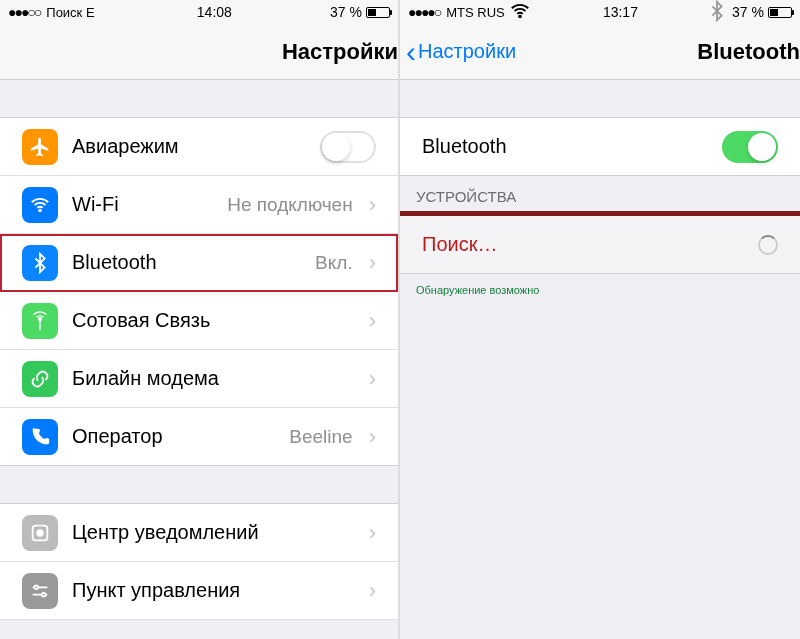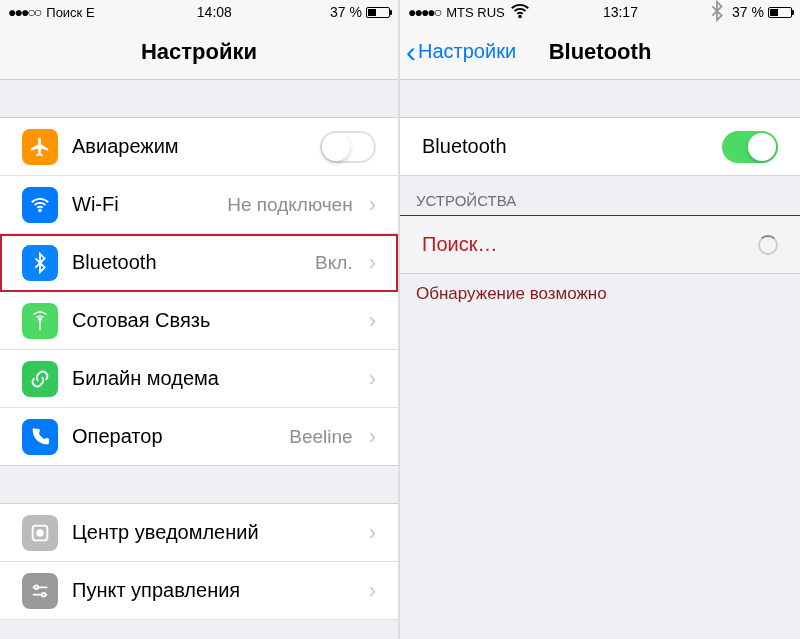--- a/index.html
+++ b/index.html
@@ -9,21 +9,21 @@
 .phone.right{width:400px}
 .status{height:24px;background:#f7f7f7;display:flex;align-items:center;padding:0 8px;font-size:14px;color:#000}
 .status .spacer{flex:1}
 .status .sig{letter-spacing:-2px;margin-right:6px}
 .status .car{font-size:13px;margin-right:4px}
 .status .bt-ic{color:#999;margin-right:4px}
 .batt{display:inline-flex;align-items:center;gap:3px;margin-left:4px}
 .batt-body{width:24px;height:11px;border:1px solid #000;border-radius:2px;position:relative}
 .batt-body::after{content:"";position:absolute;right:-3px;top:2px;width:2px;height:5px;background:#000;border-radius:0 1px 1px 0}
 .batt-fill{position:absolute;left:1px;top:1px;bottom:1px;width:38%;background:#000}
-.nav{height:56px;background:#f7f7f7;border-bottom:1px solid #d0d0d0;display:flex;align-items:center;justify-content:center;position:relative}
+.nav{height:56px;background:#f7f7f7;border-bottom:1px solid #d0d0d0;display:flex;align-items:center;justify-content:flex-end;position:relative}
 .nav-title{font-size:22px;font-weight:600;color:#000}
 .nav-back{position:absolute;left:6px;display:flex;align-items:center;color:#007aff;font-size:20px;cursor:pointer}
 .nav-back .chv{font-size:30px;font-weight:300;margin-right:2px;line-height:1}
 .gap{height:38px;background:#efeff4;border-bottom:1px solid #d0d0d0}
 .row{height:58px;background:#fff;border-bottom:1px solid #e0e0e0;display:flex;align-items:center;padding:0 22px}
 .row.hl{outline:2px solid #b23;outline-offset:-2px}
 .row.last{border-bottom:1px solid #d0d0d0}
 .ic{width:36px;height:36px;border-radius:8px;margin-right:14px;display:flex;align-items:center;justify-content:center;color:#fff;font-size:20px;flex-shrink:0}
 .ic.orange{background:#ff9500}
 .ic.blue{background:#007aff}
@@ -34,22 +34,22 @@
 .ic.gray2{background:#999}
 .lbl{font-size:20px;color:#000;flex:0 0 auto}
 .val{flex:1;text-align:right;color:#8e8e93;font-size:19px;margin-right:16px}
 .chev{color:#c7c7cc;font-size:22px}
 .switch{width:56px;height:32px;border-radius:16px;position:relative;margin-left:auto}
 .switch.off{background:#fff;border:2px solid #e0e0e0}
 .switch.on{background:#4cd964}
 .switch .knob{width:28px;height:28px;border-radius:50%;background:#fff;position:absolute;top:0;box-shadow:0 2px 4px rgba(0,0,0,.2)}
 .switch.off .knob{left:0}
 .switch.on .knob{right:2px;top:2px}
-.sect{height:40px;background:#efeff4;display:flex;align-items:flex-end;padding:0 16px 6px;color:#6d6d72;font-size:15px;border-bottom:1px solid #7f1d1d}
-.footer-note{padding:10px 16px;color:#7f1d1d;font-size:17px}
+.sect{height:40px;background:#efeff4;display:flex;align-items:flex-end;padding:0 16px 6px;color:#6d6d72;font-size:15px;border-bottom:5px solid #7f1d1d}
+.footer-note{padding:10px 16px;color:#15803d;font-size:11px}
 .spin{width:20px;height:20px;border:2px solid #ccc;border-top-color:#888;border-radius:50%;margin-left:auto}
 .row.nobg{background:#efeff4}
 svg{width:22px;height:22px}
 </style>
 </head>
 <body>
 
 <div class="phone left">
   <div class="status">
     <span class="sig">●●●○○</span>

